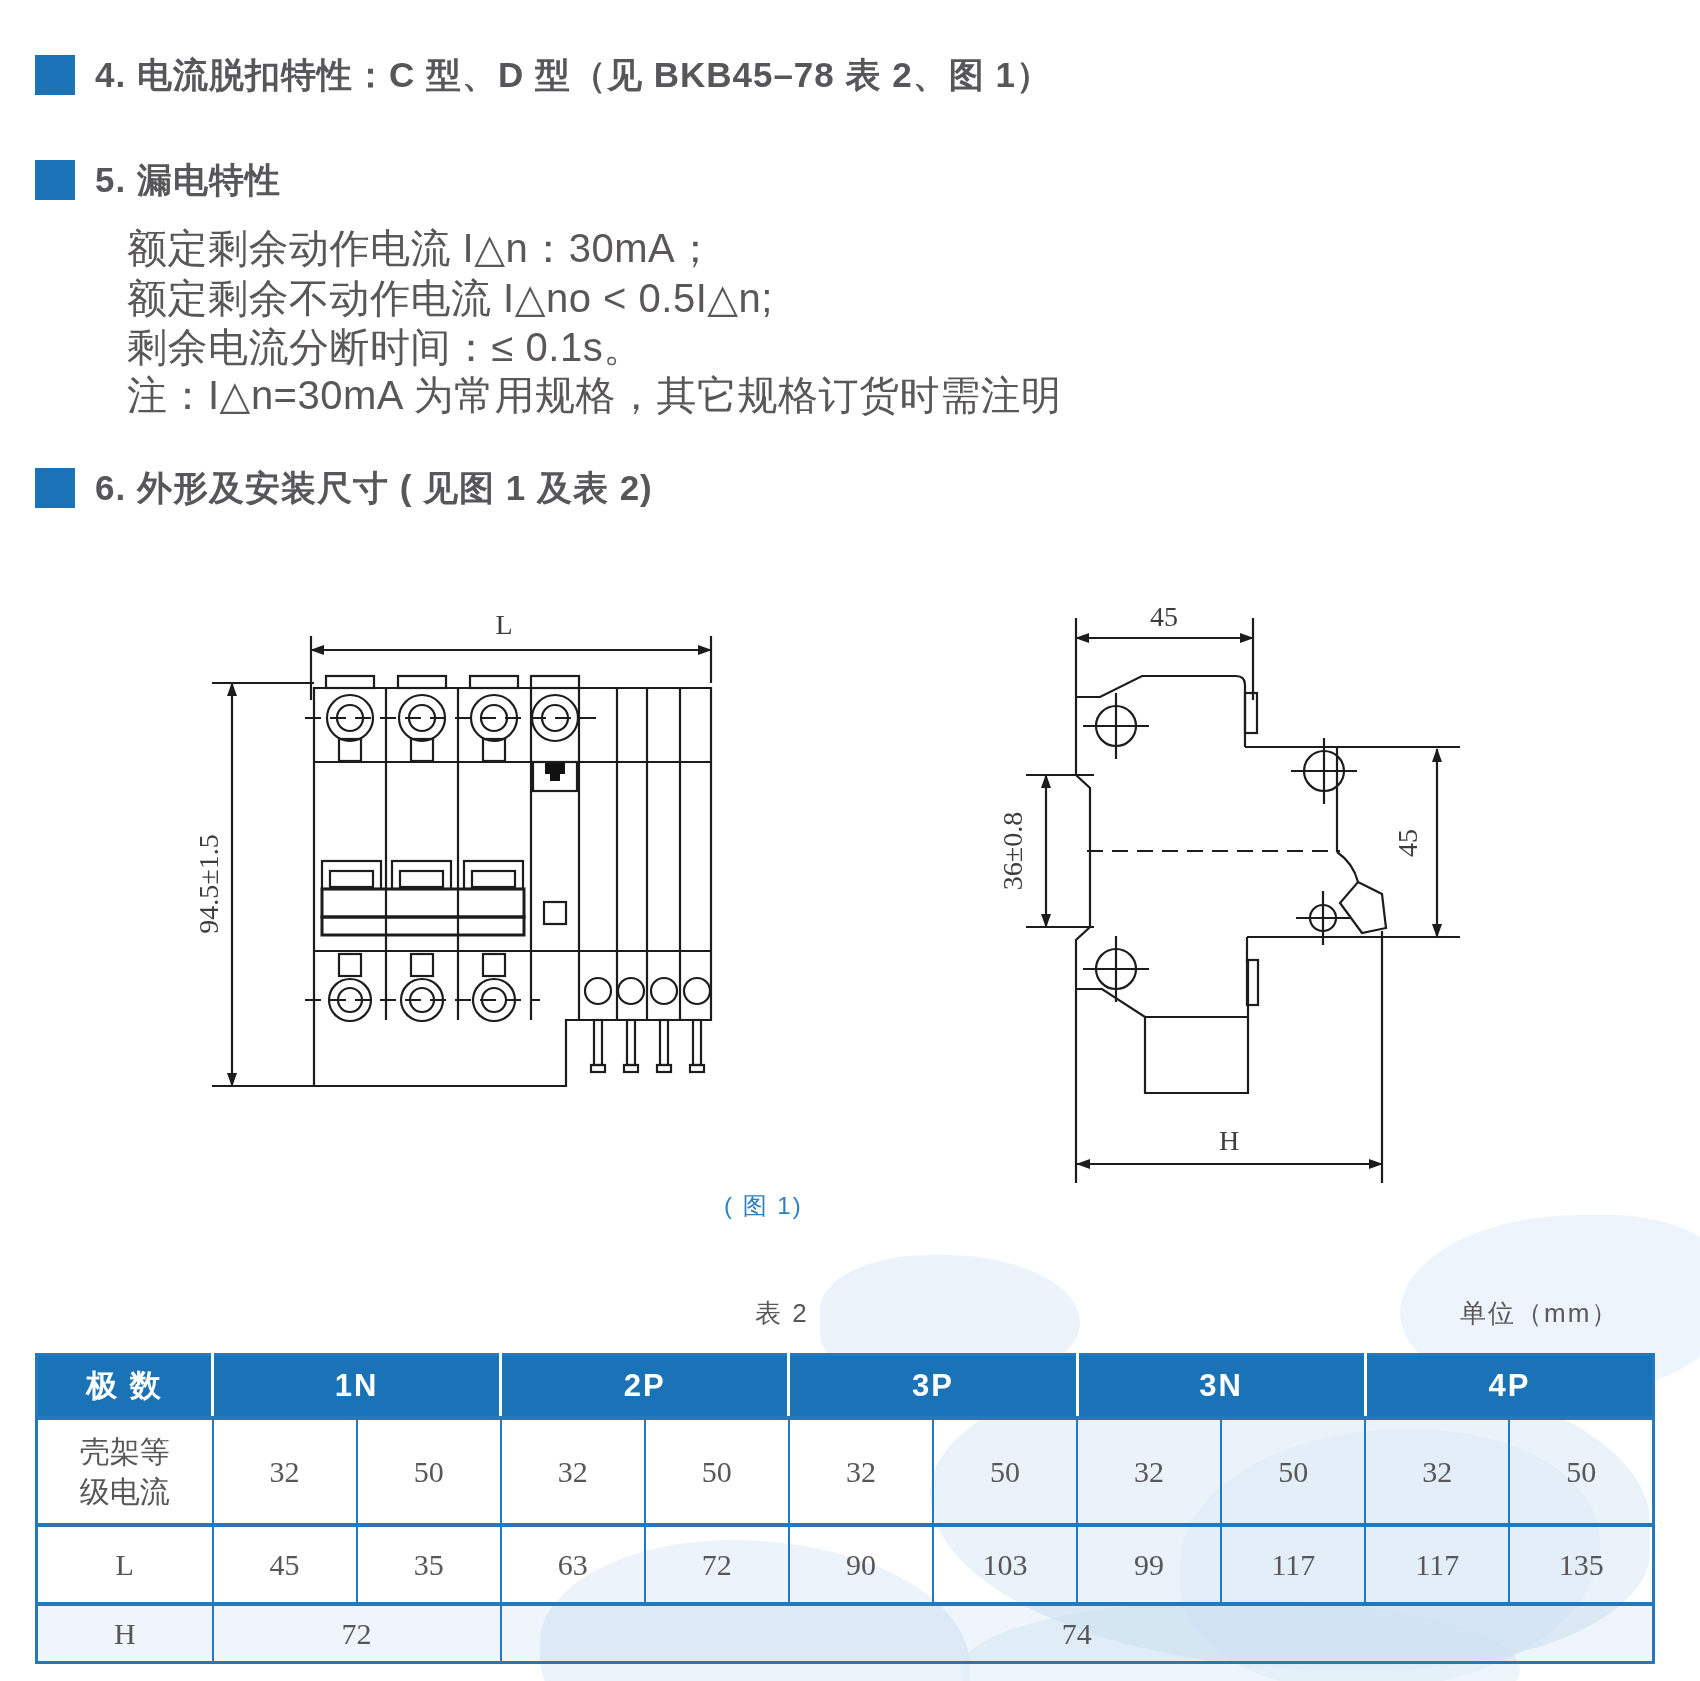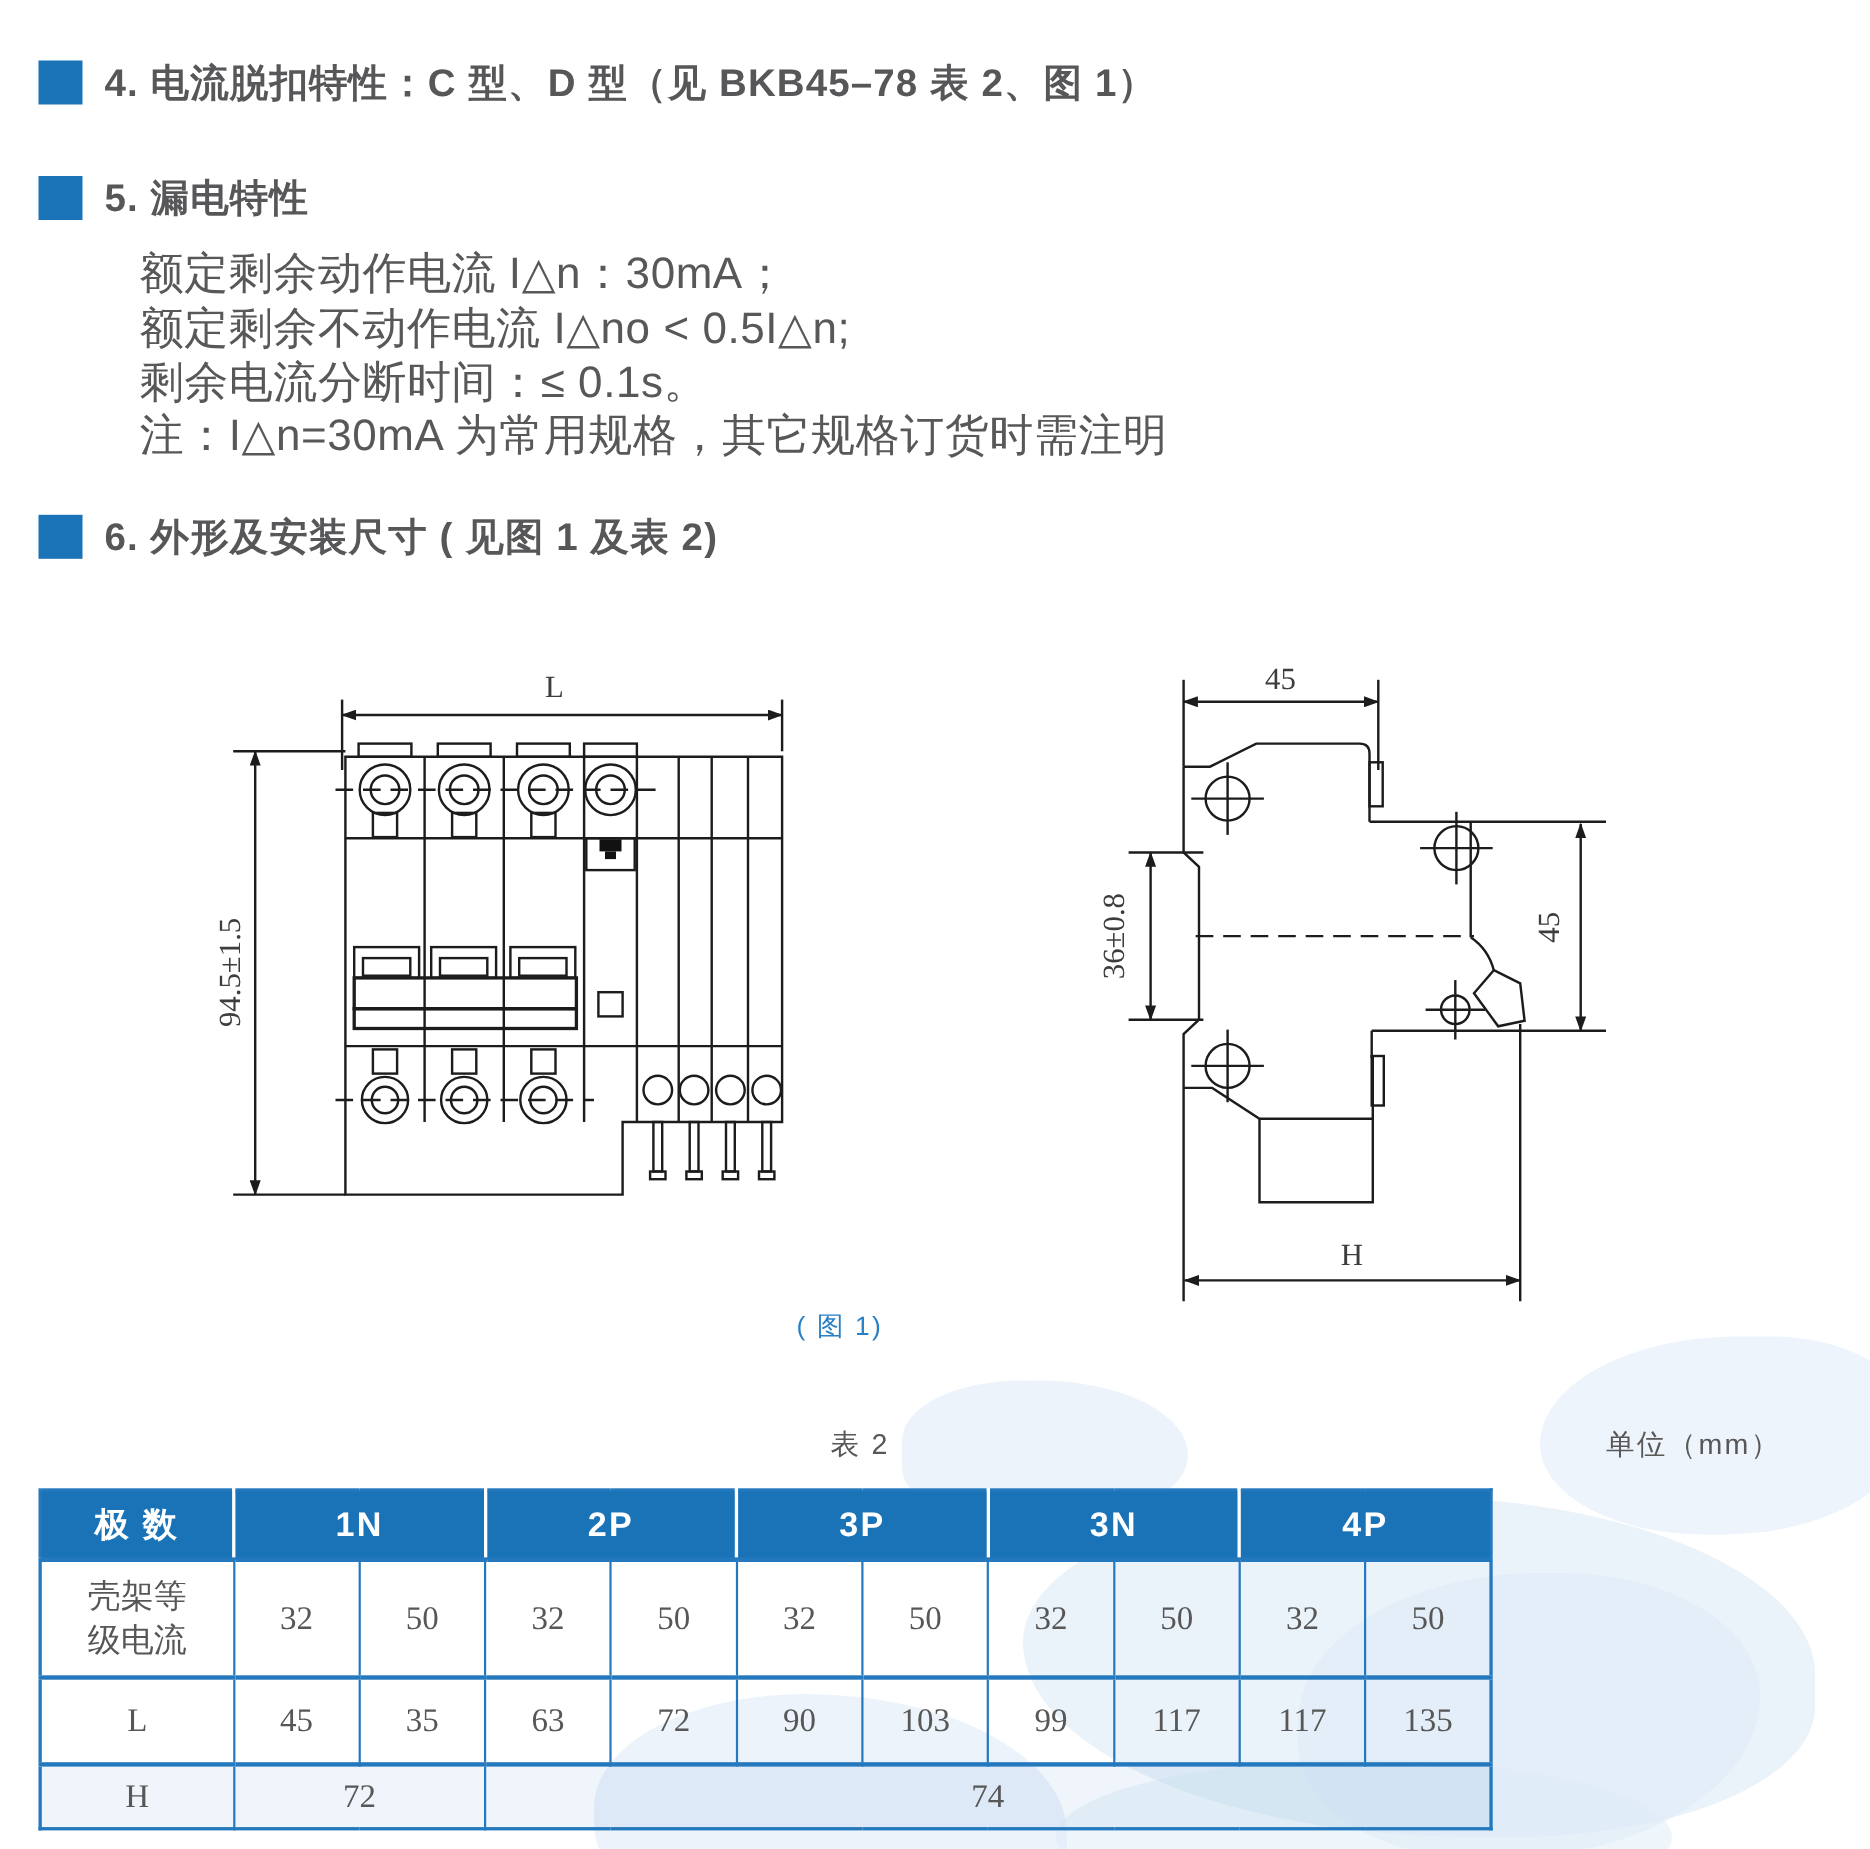--- a/index.html
+++ b/index.html
@@ -11,21 +11,21 @@
   .content{position:absolute;inset:0;z-index:1;}
   .bullet{position:absolute;width:40px;height:40px;background:#1b73b7;}
   .sec-title{position:absolute;font-size:35px;font-weight:bold;color:#57575a;letter-spacing:1px;white-space:nowrap;}
   .spec-line{position:absolute;left:95px;font-size:40px;color:#595757;white-space:nowrap;letter-spacing:0.5px;margin-left:32px;}
   .fig-caption{position:absolute;left:724px;top:1190px;font-size:24px;color:#2b7fc3;letter-spacing:2px;}
   .tbl-label{position:absolute;top:1296px;font-size:26px;color:#595757;letter-spacing:2px;}
   #tbl2-label{left:755px;}
   #unit-label{left:1460px;width:208px;}
   svg text{font-family:"Liberation Serif","DejaVu Serif",serif;fill:#3d3d3d;font-size:28px;}
   .spec-table{
-    position:absolute;left:35px;top:1353px;width:1322px;
+    position:absolute;left:35px;top:1353px;width:1620px;
     border-collapse:collapse;table-layout:fixed;
     font-family:"Liberation Serif","DejaVu Serif",serif;color:#575757;
   }
   .spec-table td,.spec-table th{border:2px solid #2478bd;text-align:center;vertical-align:middle;}
   .spec-table{border:3px solid #2478bd;}
   .spec-table thead th{
     background:#1b73b7;color:#ffffff;font-family:"Liberation Sans",sans-serif;
     font-weight:bold;font-size:31px;height:58px;letter-spacing:2px;
     border-left:3px solid #ffffff;border-bottom:4px solid #2478bd;
   }

